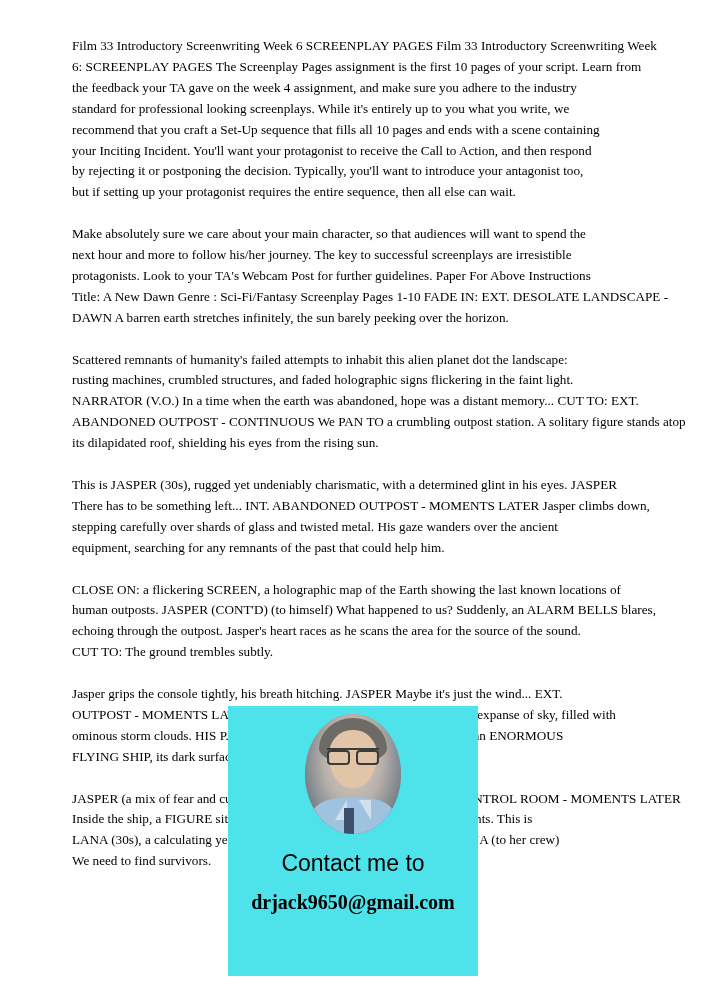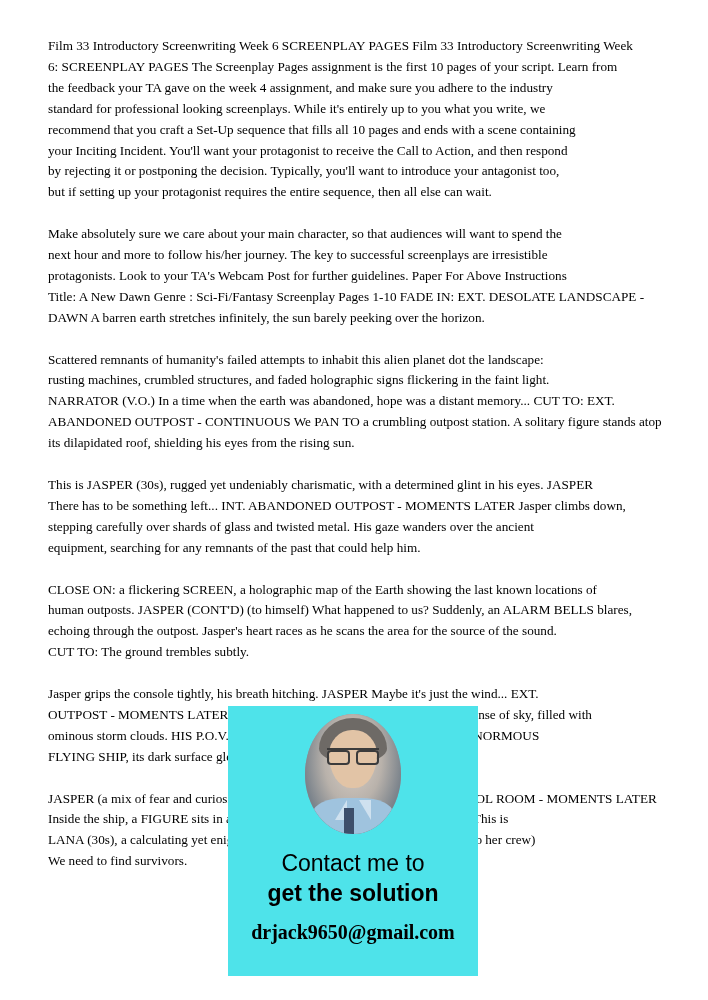--- a/index.html
+++ b/index.html
@@ -13,21 +13,21 @@
     font-family: "Liberation Serif", serif;
     color: #000000;
     position: relative;
     overflow: hidden;
   }
   .page {
     position: relative;
     width: 708px;
     height: 1000px;
     box-sizing: border-box;
-    padding: 36px 6px 0 48px;
+    padding: 36px 6px 0 72px;
   }
   .doc-body {
     font-size: 13.2px;
     line-height: 20.9px;
     text-align: left;
   }
   .para {
     margin: 0 0 20.9px 0;
     white-space: pre-wrap;
   }
@@ -202,16 +202,15 @@
       <div class="photo-bg"></div>
       <div class="photo-hair"></div>
       <div class="photo-face"></div>
       <div class="photo-glasses"></div>
       <div class="photo-shirt"></div>
       <div class="photo-collar-l"></div>
       <div class="photo-collar-r"></div>
       <div class="photo-tie"></div>
     </div>
     <div class="overlay-line1">Contact me to</div>
-    <div class="overlay-line2">get the solution</div>
     <div class="overlay-email">drjack9650@gmail.com</div>
   </div>
 </div>
 
 </body></html>

